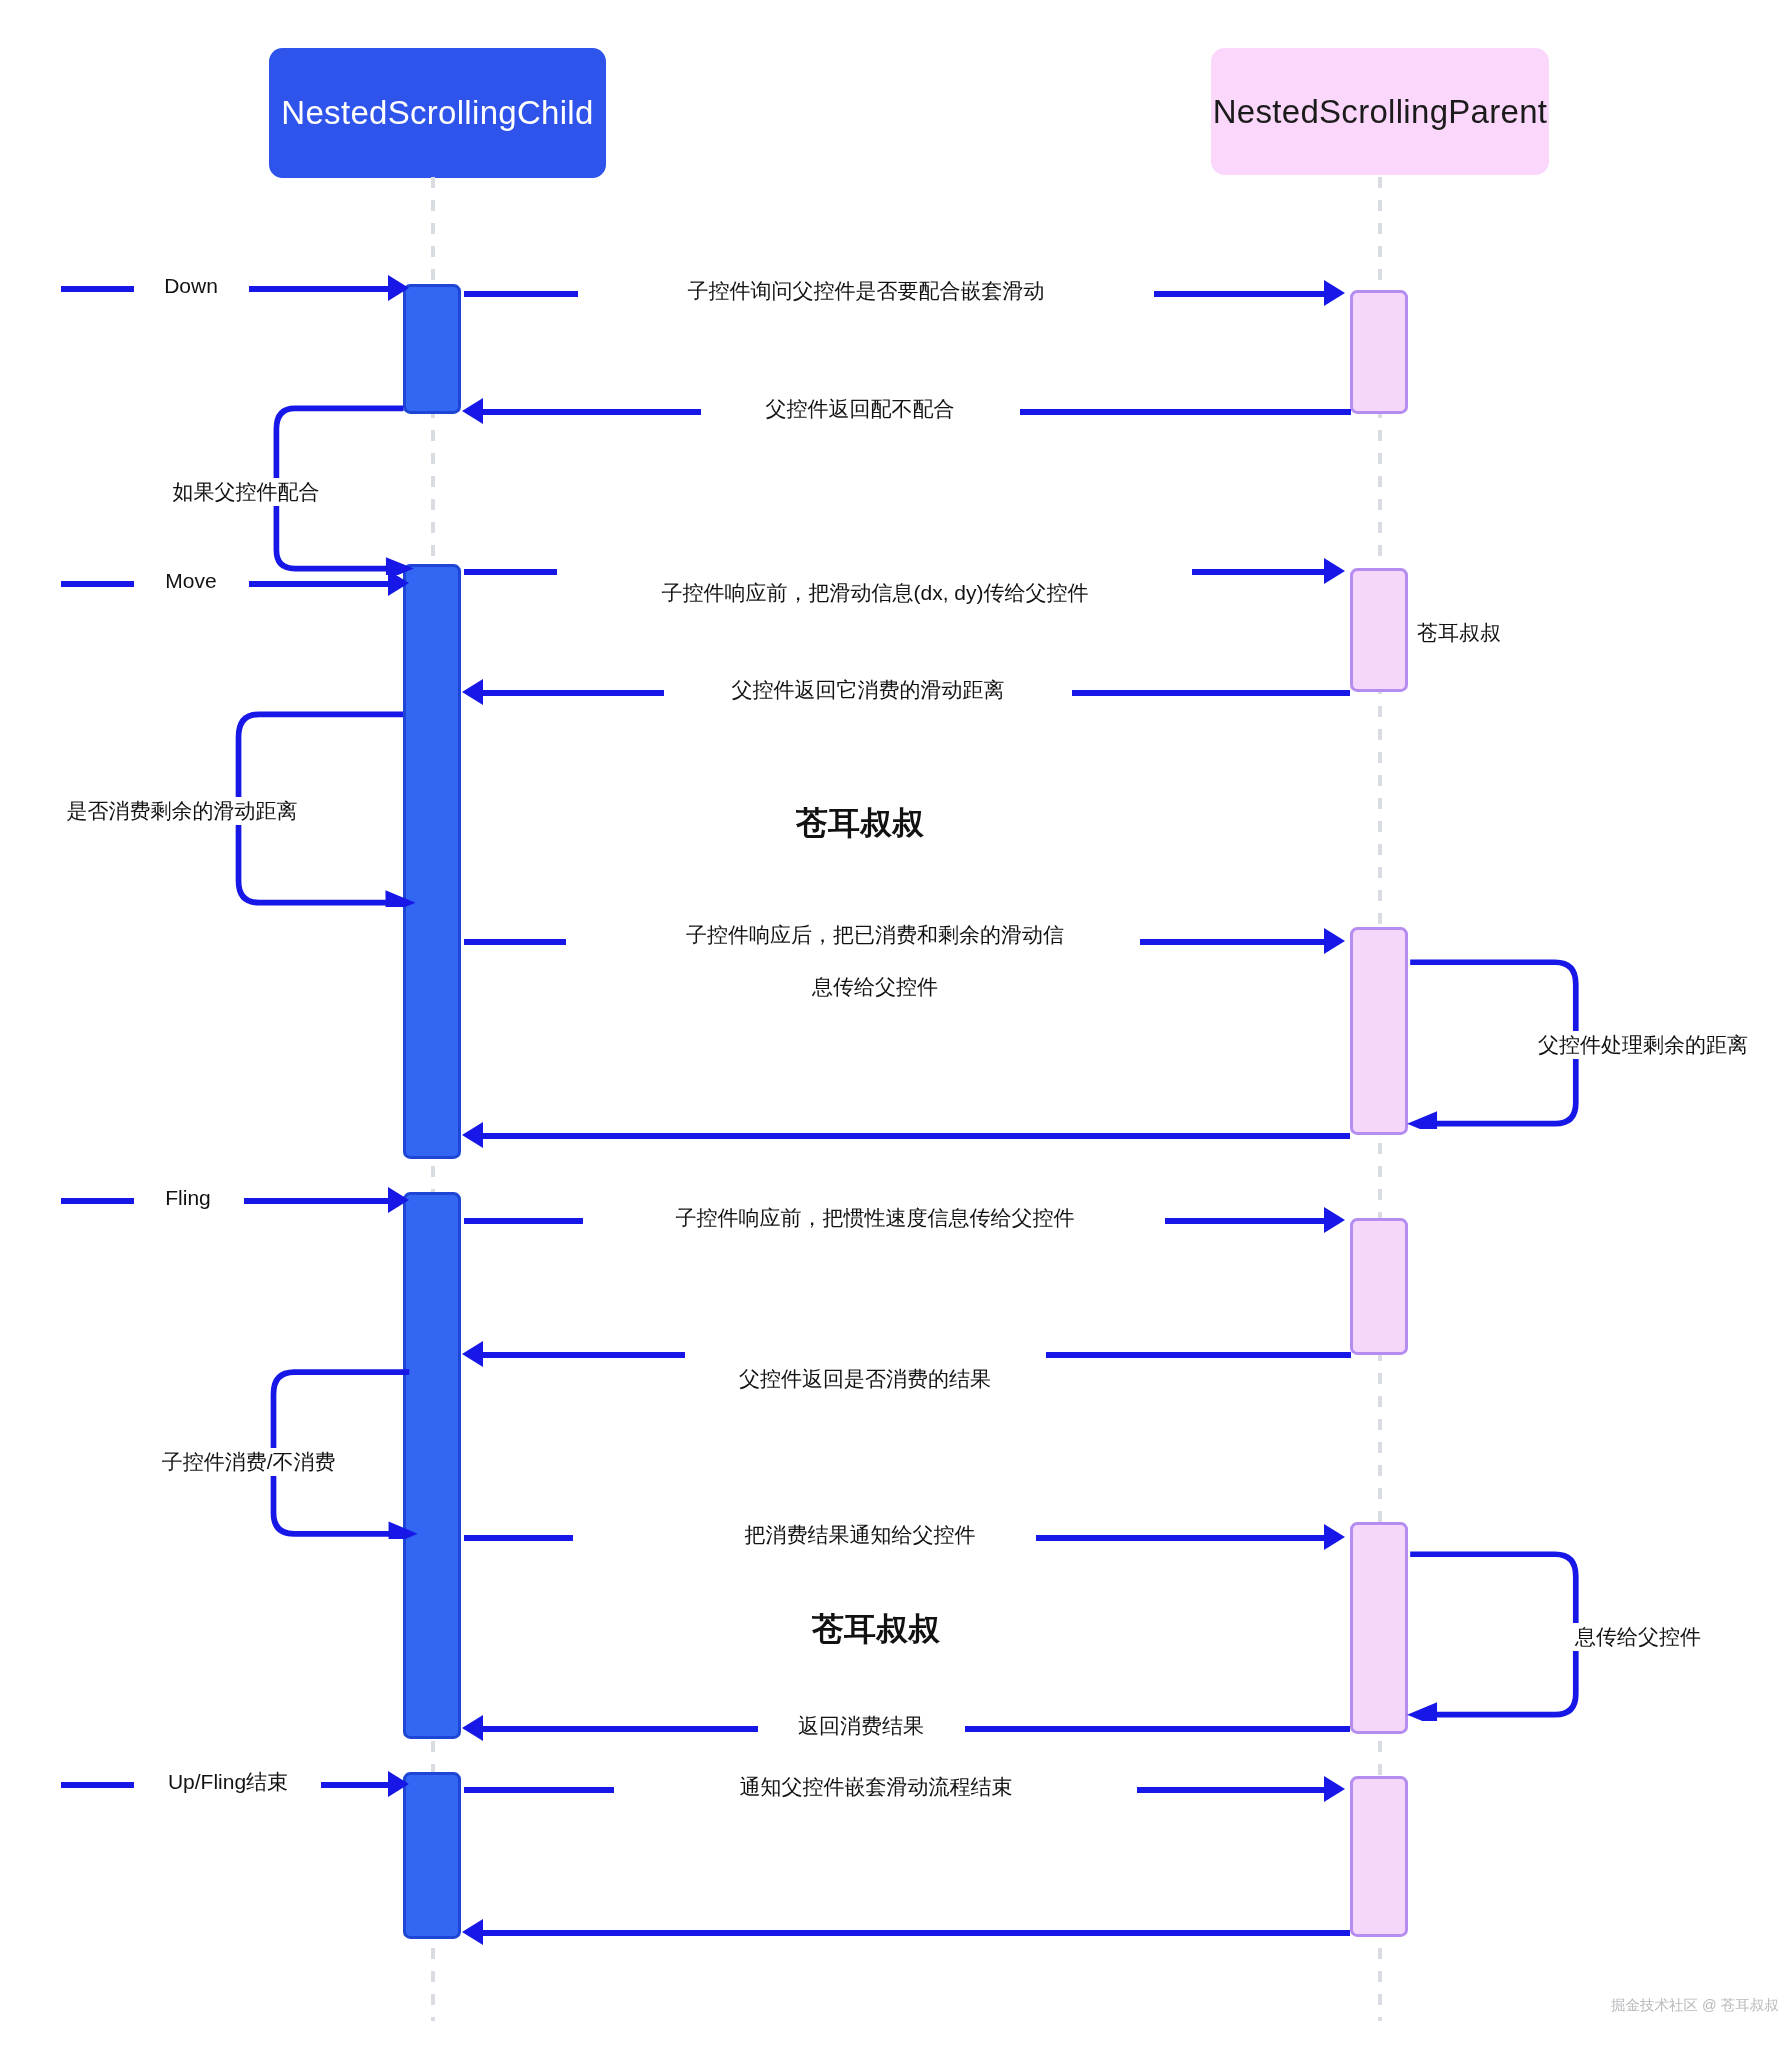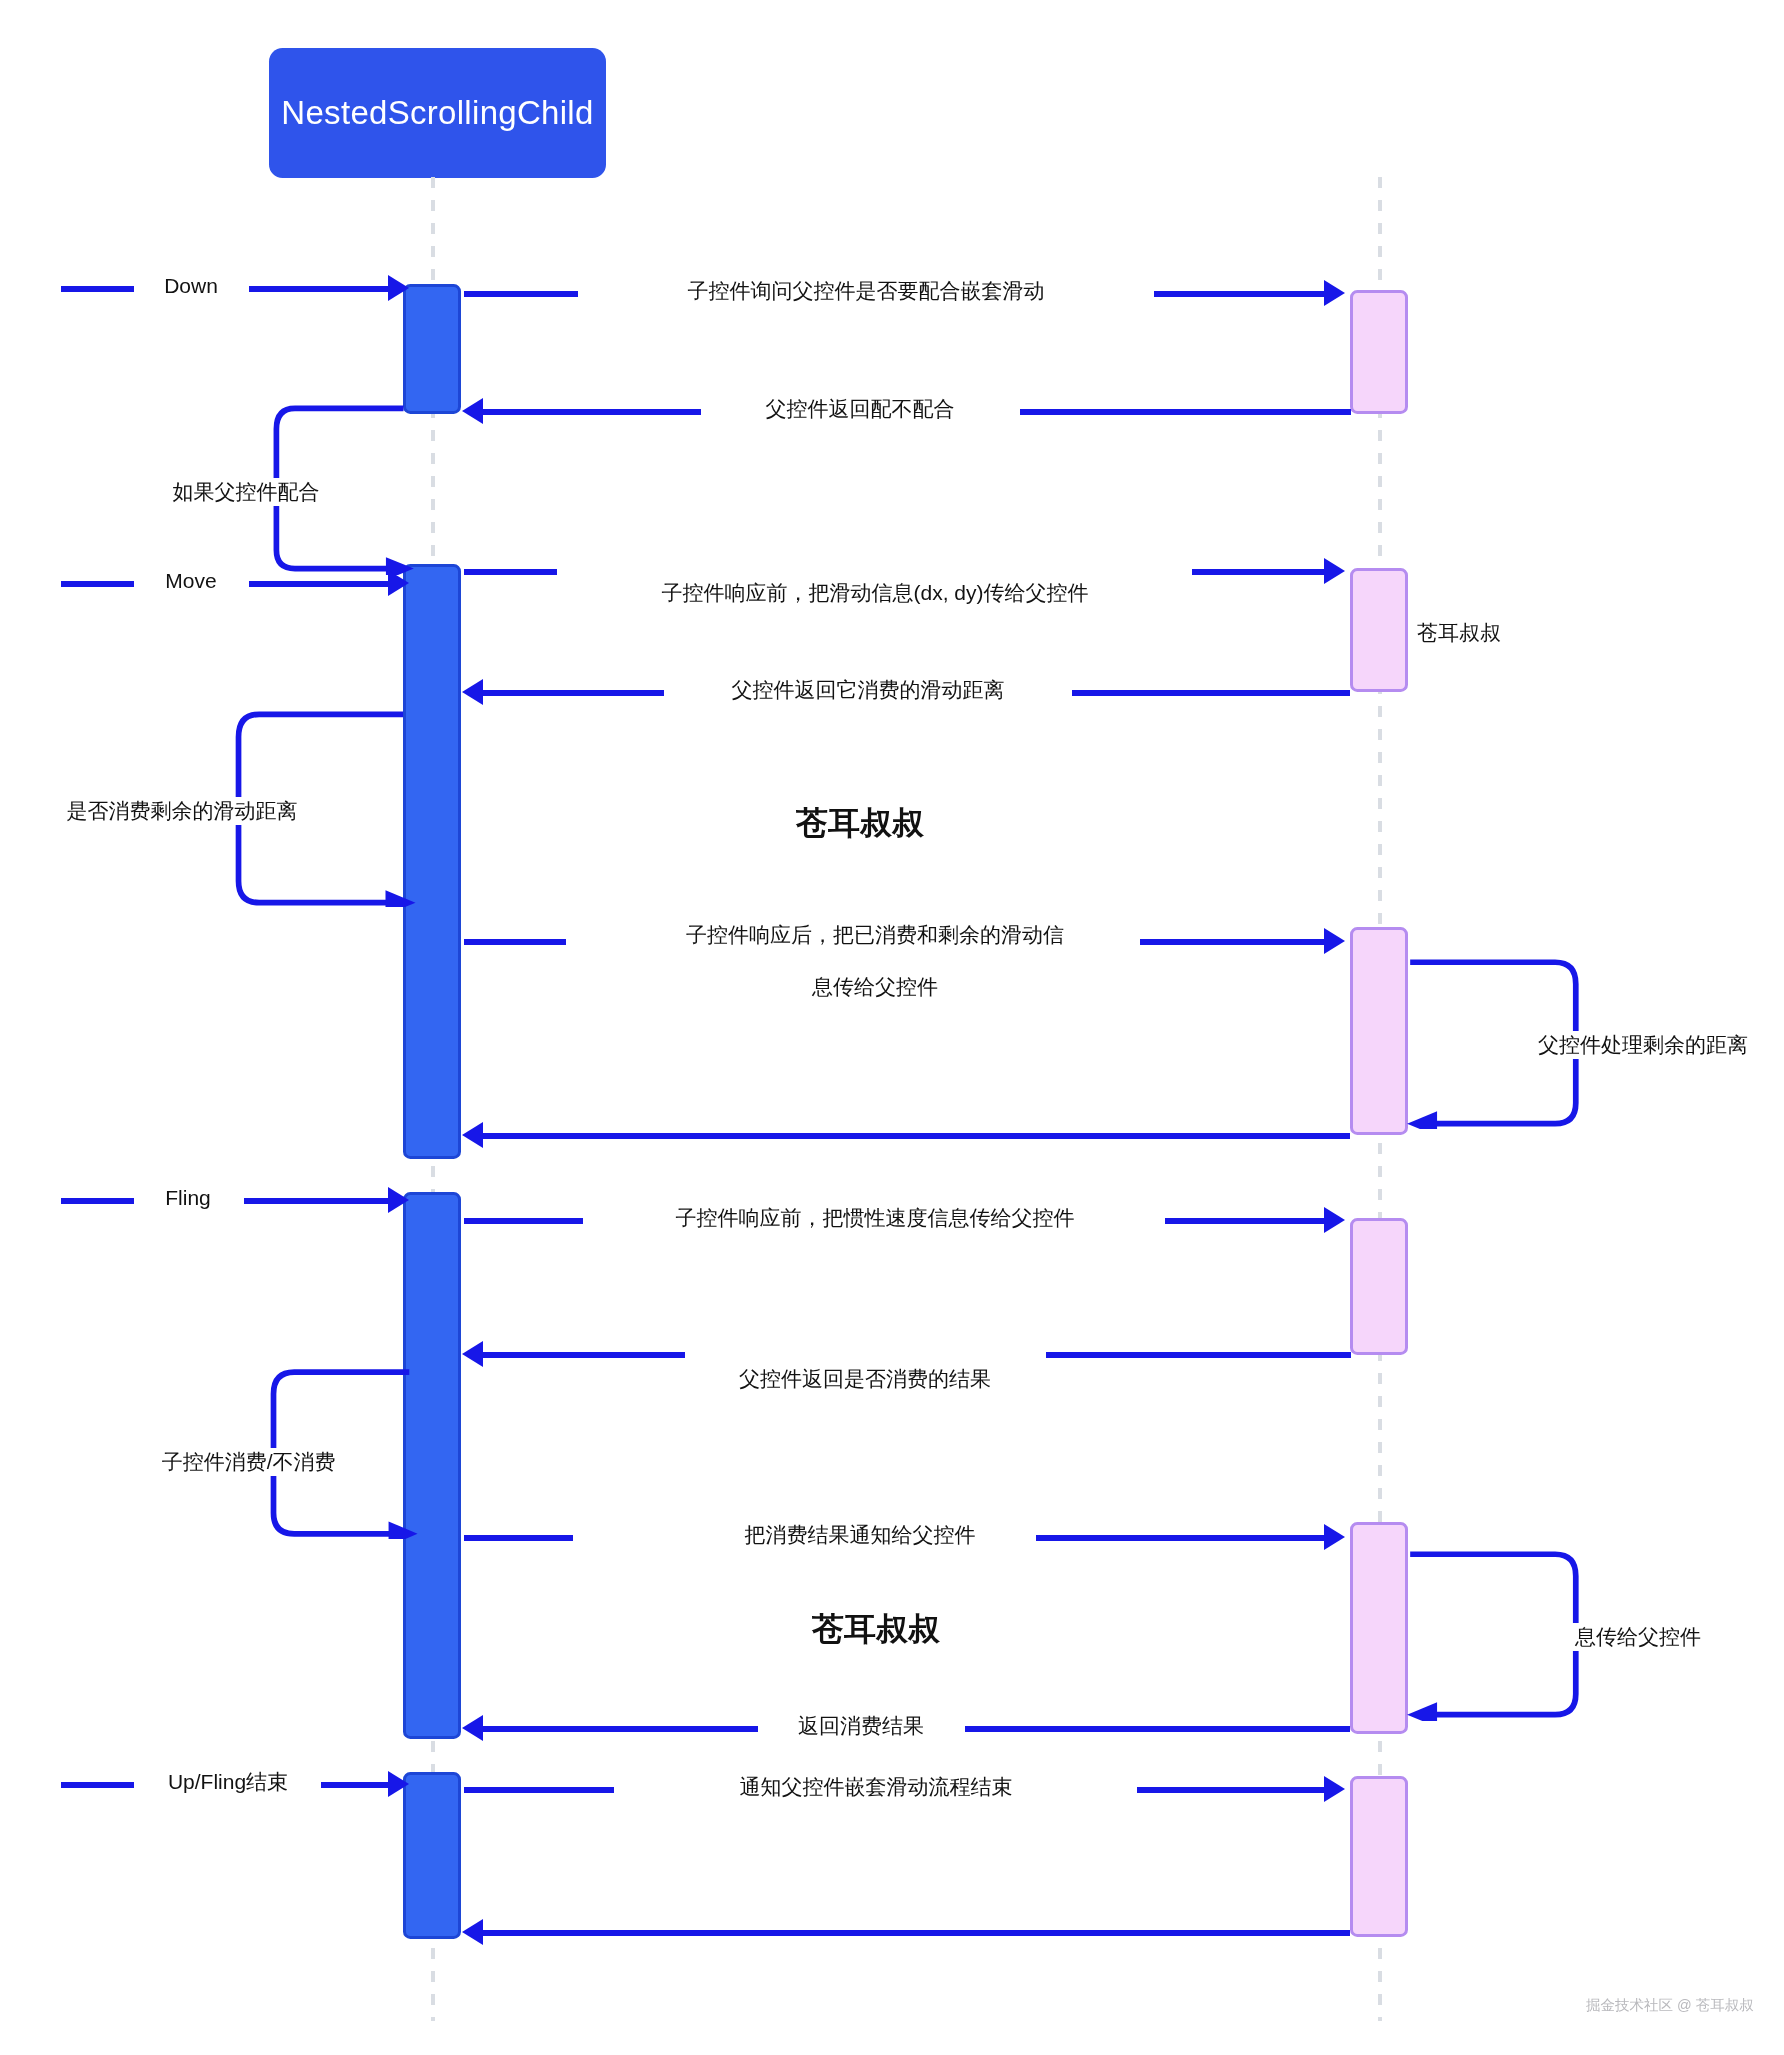--- a/index.html
+++ b/index.html
@@ -40,29 +40,32 @@
   .selfloop{position:absolute;}
   .selfloop .caption{position:absolute;transform:translate(-50%,-50%);
                      color:#121212;font-size:21px;white-space:nowrap;background:#fff;padding:0 5.2px;}
 
   
   .note{position:absolute;transform:translateY(-50%);color:#121212;font-size:21px;white-space:nowrap;}
 
   
   .wm-center{position:absolute;transform:translate(-50%,-50%);
              font-size:32px;font-weight:bold;color:#111;white-space:nowrap;}
-  .wm-corner{position:absolute;font-size:14.5px;color:#b9b9bd;white-space:nowrap;}
+  .wm-corner{position:absolute;font-size:14.5px;color:#b9b9bd;white-space:nowrap;margin-left:25px;}
 </style>
 </head>
 <body>
 
 <div id="stage">
 
   <div class="actor-box" id="actor-child">
     <span class="actor-label">NestedScrollingChild</span>
+  </div>
+  <div class="actor-box" id="actor-parent">
+    <span class="actor-label">NestedScrollingParent</span>
   </div>
 
   <div class="lifeline" id="lifeline-child"></div>
   <div class="lifeline" id="lifeline-parent"></div>
 
   <div class="activation child" style="top:284px;height:130px;"></div>
   <div class="activation child" style="top:564px;height:595px;"></div>
   <div class="activation child" style="top:1192px;height:547px;"></div>
   <div class="activation child" style="top:1772px;height:167px;"></div>
 

